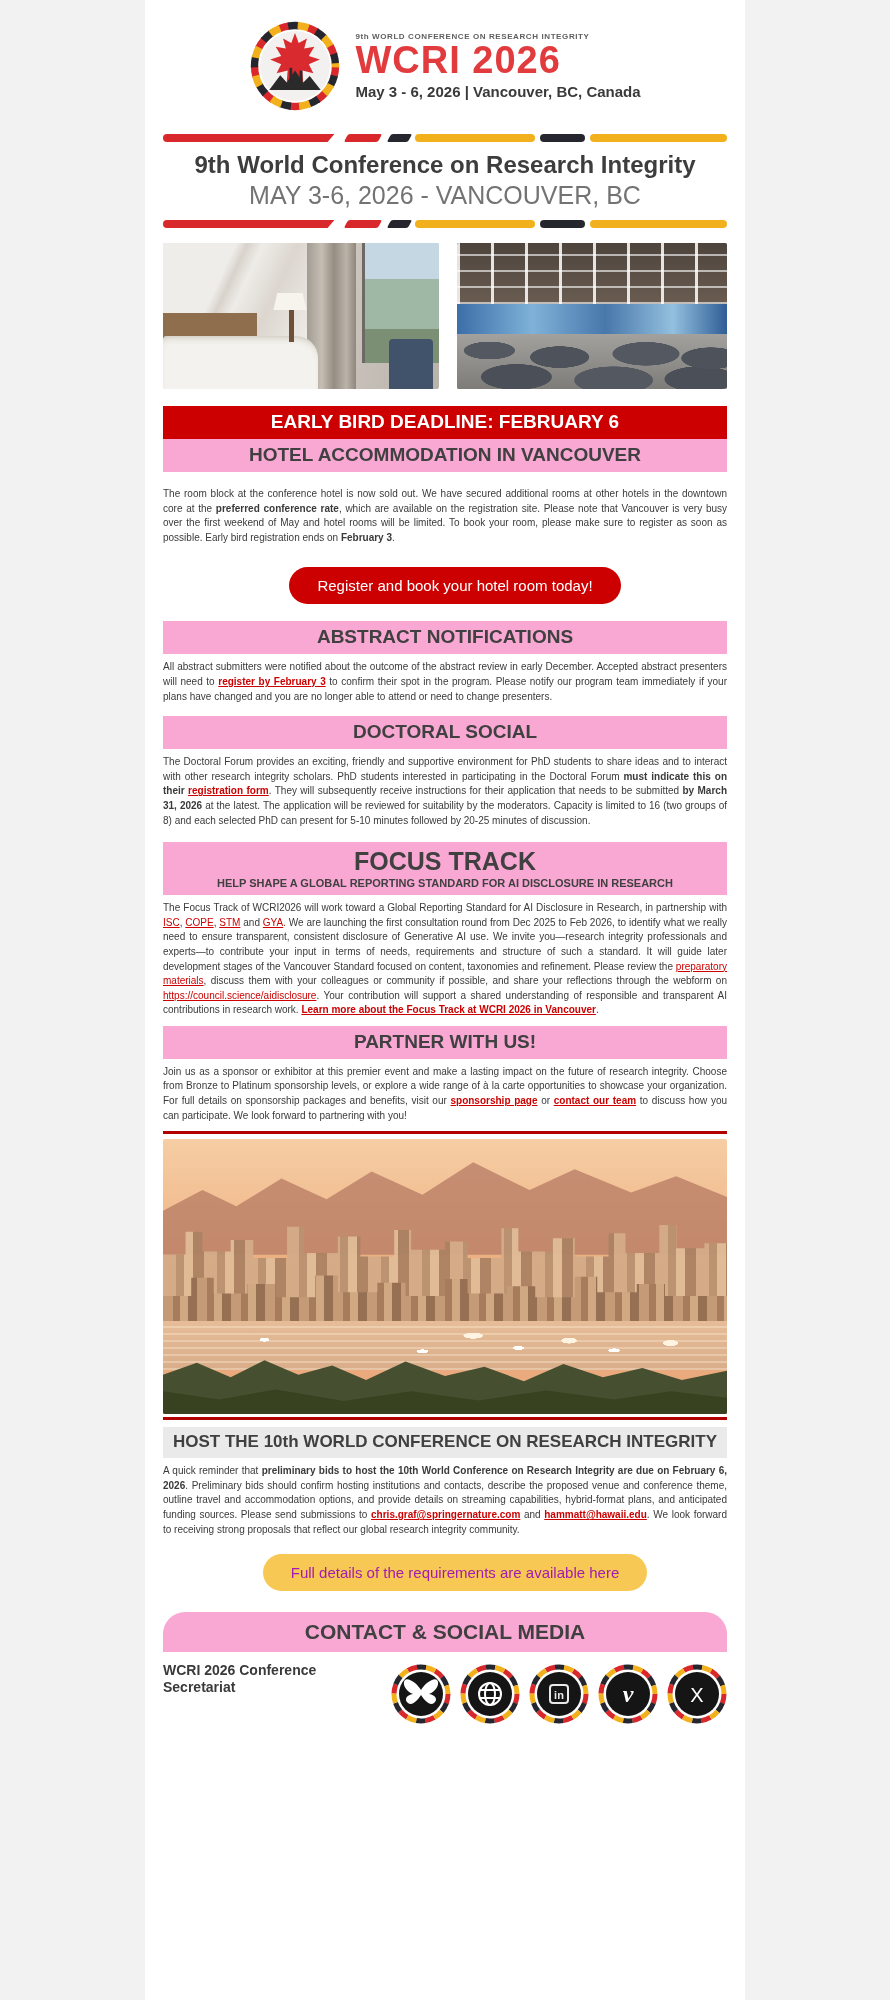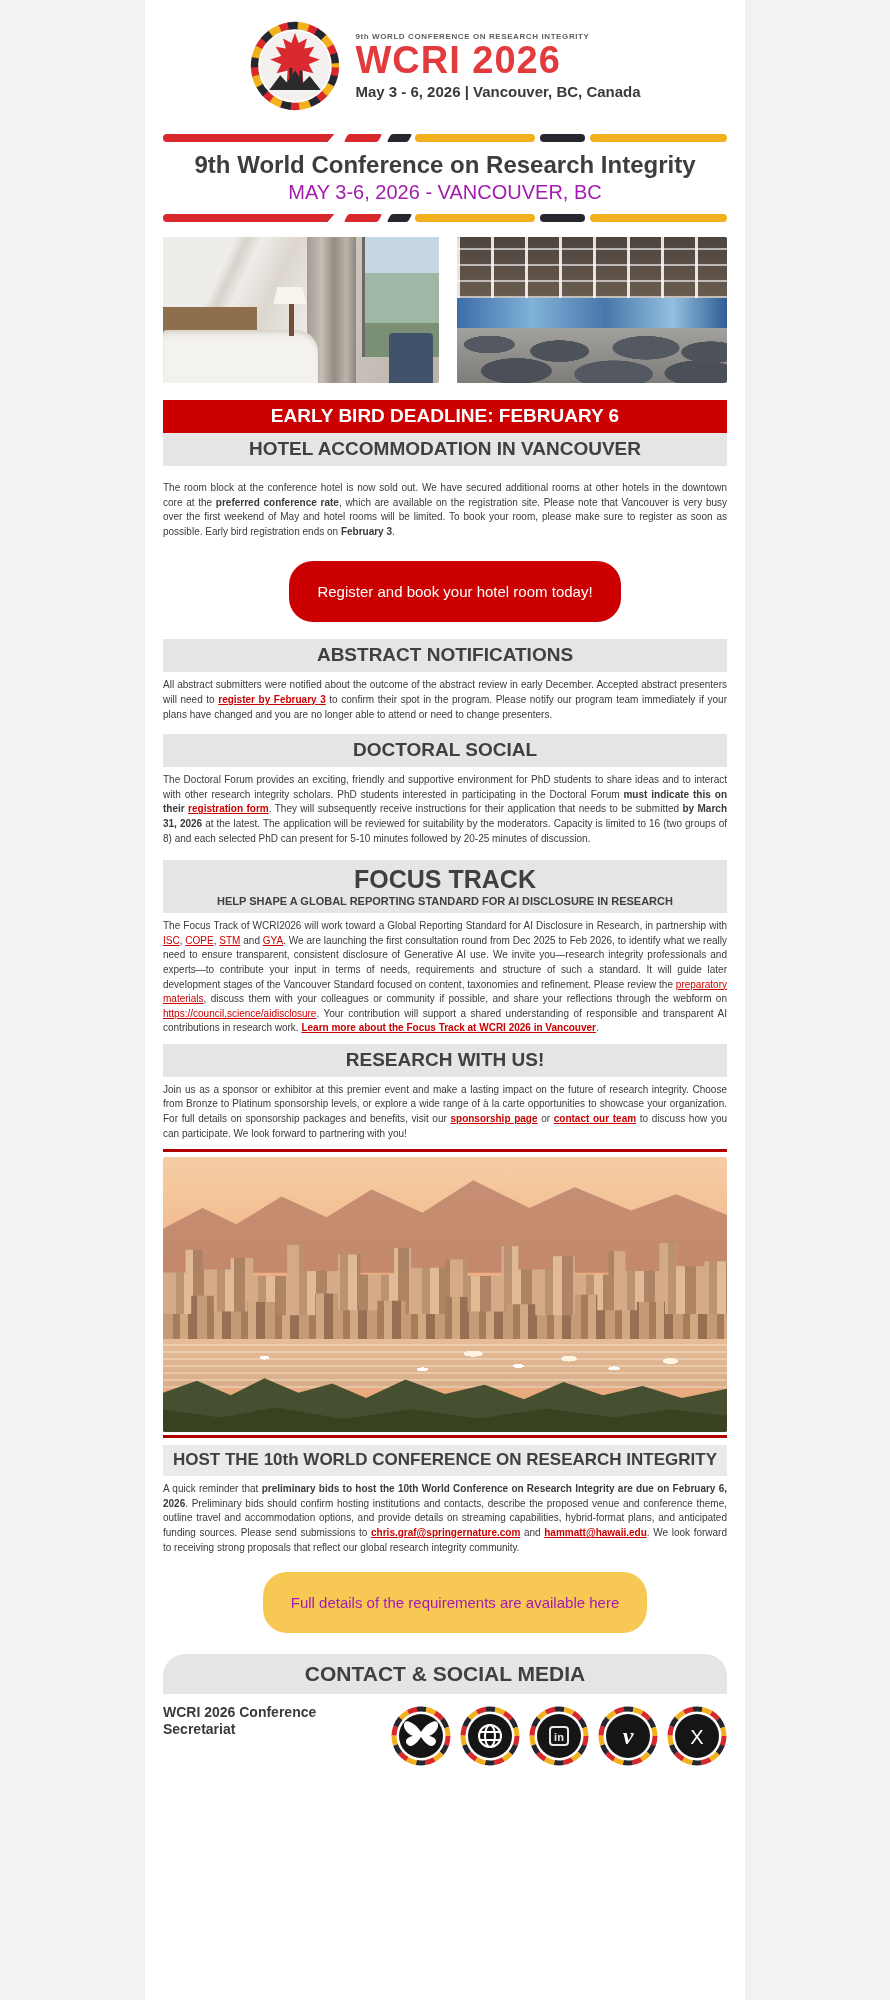--- a/index.html
+++ b/index.html
@@ -22,21 +22,21 @@
   .sp1 { flex:14 0 0; } .sp2 { flex:10 0 0; } .sp3 { flex:6 0 0; }
   .s2 { flex:40 0 0; background:#d8282c; transform:skewX(-28deg); border-radius:2px; }
   .s3 { flex:24 0 0; background:#26262e; transform:skewX(-28deg); border-radius:2px; }
   .s4 { flex:140 0 0; background:#f2b01c; border-radius:4px; }
   .s5 { flex:52 0 0; background:#26262e; border-radius:4px; }
   .s6 { flex:160 0 0; background:#f2b01c; border-radius:4px; }
   .stripes-top { margin-top:22px; }
   .stripes-bottom { margin-top:10px; }
 
   .hero-title { text-align:center; font-size:24px; font-weight:700; color:#3d3d3d; margin-top:9px; }
-  .hero-subtitle { text-align:center; font-size:20px; font-weight:400; color:#a21caf; margin-top:2px; }
+  .hero-subtitle { text-align:center; font-size:25px; font-weight:400; color:#737373; margin-top:2px; }
 
   
   .photos { width:564px; margin:15px auto 0; display:flex; gap:18px; }
   .photo { position:relative; overflow:hidden; border-radius:2px; }
   .photo > div { position:absolute; }
   .hotel { width:276px; height:146px; background:linear-gradient(105deg,#e8e5e1 0%,#cfc9c2 55%,#b9b2a9 100%); }
   .hotel .marble { left:0; top:0; width:52%; height:72%;
      background:linear-gradient(115deg,#efedea 0 38%,#d8d2cb 44%,#eeece8 52%,#dcd6cf 70%,#efede9 100%); }
   .hotel .curtain { left:52%; top:0; width:18%; height:100%;
      background:linear-gradient(90deg,#a39c92,#c5beb4 30%,#958d82 55%,#bab3a9 80%,#8f877c 100%); }
@@ -63,35 +63,35 @@
        radial-gradient(30px 11px at 38% 42%, #4e525a 97%, transparent),
        radial-gradient(34px 12px at 70% 36%, #545860 97%, transparent),
        radial-gradient(30px 11px at 94% 44%, #4e525a 97%, transparent),
        radial-gradient(36px 13px at 22% 78%, #4b4f57 97%, transparent),
        radial-gradient(40px 14px at 58% 84%, #545860 97%, transparent),
        radial-gradient(36px 13px at 90% 82%, #4b4f57 97%, transparent),
        linear-gradient(#a3a19d,#7e7c78); }
 
   
   .banner { width:564px; margin:0 auto; text-align:center; font-weight:700; color:#404040;
-            background:#e5e5e5; font-size:19px; padding:5px 0 6px; }
+            background:#f9a8d4; font-size:19px; padding:5px 0 6px; }
   .banner.red { background:#cc0000; color:#ffffff; margin-top:17px; }
   .banner.gray { background:#eaeaea; font-size:17px; }
   .focus-title { font-size:25px; font-weight:700; }
   .focus-subtitle { font-size:11px; font-weight:700; margin-top:1px; }
   .contact-banner { border-radius:22px 22px 0 0; font-size:21px; padding:8px 0; margin-top:21px !important; }
 
   
   .para { width:564px; margin:15px auto 0; font-size:10px; line-height:1.46; text-align:justify; color:#3a3a3a; }
   .para .b { font-weight:700; }
   .para a.lnk { color:#cc0000; text-decoration:underline; cursor:pointer; }
 
   
   .btn-row { text-align:center; margin-top:22px; }
-  .btn { display:inline-block; font-size:15px; padding:22px 28px; border-radius:24px; text-decoration:none; cursor:pointer;margin-left:20px; }
+  .btn { display:inline-block; font-size:15px; padding:10px 28px; border-radius:24px; text-decoration:none; cursor:pointer;margin-left:20px; }
   .red-btn { background:#cc0000; color:#ffffff; }
   .yellow-btn { background:#f8c854; color:#a21caf; }
 
   .mt6 { margin-top:6px; } .mt12 { margin-top:12px; } .mt14 { margin-top:14px; }
   .mt8 { margin-top:8px; } .mt17 { margin-top:17px; } .mt7 { margin-top:7px; }
 
   hr.red-line { width:564px; margin:8px auto 0; border:none; height:3px; background:#b00000; }
 
   
   .vancouver { width:564px; height:275px; margin:5px auto 0; position:relative; overflow:hidden;
@@ -215,21 +215,21 @@
 
     <div class="banner mt12">DOCTORAL SOCIAL</div>
     <p class="para mt6"><span>The Doctoral Forum provides an exciting, friendly and supportive environment for PhD students to share ideas and to interact with other research integrity scholars. PhD students interested in participating in the Doctoral Forum </span><span class="b">must indicate this on their </span><a class="b lnk">registration form</a><span>. They will subsequently receive instructions for their application that needs to be submitted </span><span class="b">by March 31, 2026</span><span> at the latest. The application will be reviewed for suitability by the moderators. Capacity is limited to 16 (two groups of 8) and each selected PhD can present for 5-10 minutes followed by 20-25 minutes of discussion.</span></p>
 
     <div class="banner mt14">
       <div class="focus-title">FOCUS TRACK</div>
       <div class="focus-subtitle">HELP SHAPE A GLOBAL REPORTING STANDARD FOR AI DISCLOSURE IN RESEARCH</div>
     </div>
     <p class="para mt6"><span>The Focus Track of WCRI2026 will work toward a Global Reporting Standard for AI Disclosure in Research, in partnership with </span><a class="lnk">ISC</a><span>, </span><a class="lnk">COPE</a><span>, </span><a class="lnk">STM</a><span> and </span><a class="lnk">GYA</a><span>. We are launching the first consultation round from Dec 2025 to Feb 2026, to identify what we really need to ensure transparent, consistent disclosure of Generative AI use. We invite you—research integrity professionals and experts—to contribute your input in terms of needs, requirements and structure of such a standard. It will guide later development stages of the Vancouver Standard focused on content, taxonomies and refinement. Please review the </span><a class="lnk">preparatory materials</a><span>, discuss them with your colleagues or community if possible, and share your reflections through the webform on </span><a class="lnk">https://council.science/aidisclosure</a><span>. Your contribution will support a shared understanding of responsible and transparent AI contributions in research work. </span><a class="b lnk">Learn more about the Focus Track at WCRI 2026 in Vancouver</a><span>.</span></p>
 
-    <div class="banner mt8">RESEARCH WITH US!</div>
+    <div class="banner mt8">PARTNER WITH US!</div>
     <p class="para mt6"><span>Join us as a sponsor or exhibitor at this premier event and make a lasting impact on the future of research integrity. Choose from Bronze to Platinum sponsorship levels, or explore a wide range of à la carte opportunities to showcase your organization. For full details on sponsorship packages and benefits, visit our </span><a class="b lnk">sponsorship page</a><span> or </span><a class="b lnk">contact our team</a><span> to discuss how you can participate. We look forward to partnering with you!</span></p>
 
     <hr class="red-line">
 
     <div class="photo vancouver">
       <div class="van-mountains"></div>
       <div class="van-city-back"></div>
       <div class="van-city-front"></div>
       <div class="van-water"></div>
       <div class="van-boats"></div>

